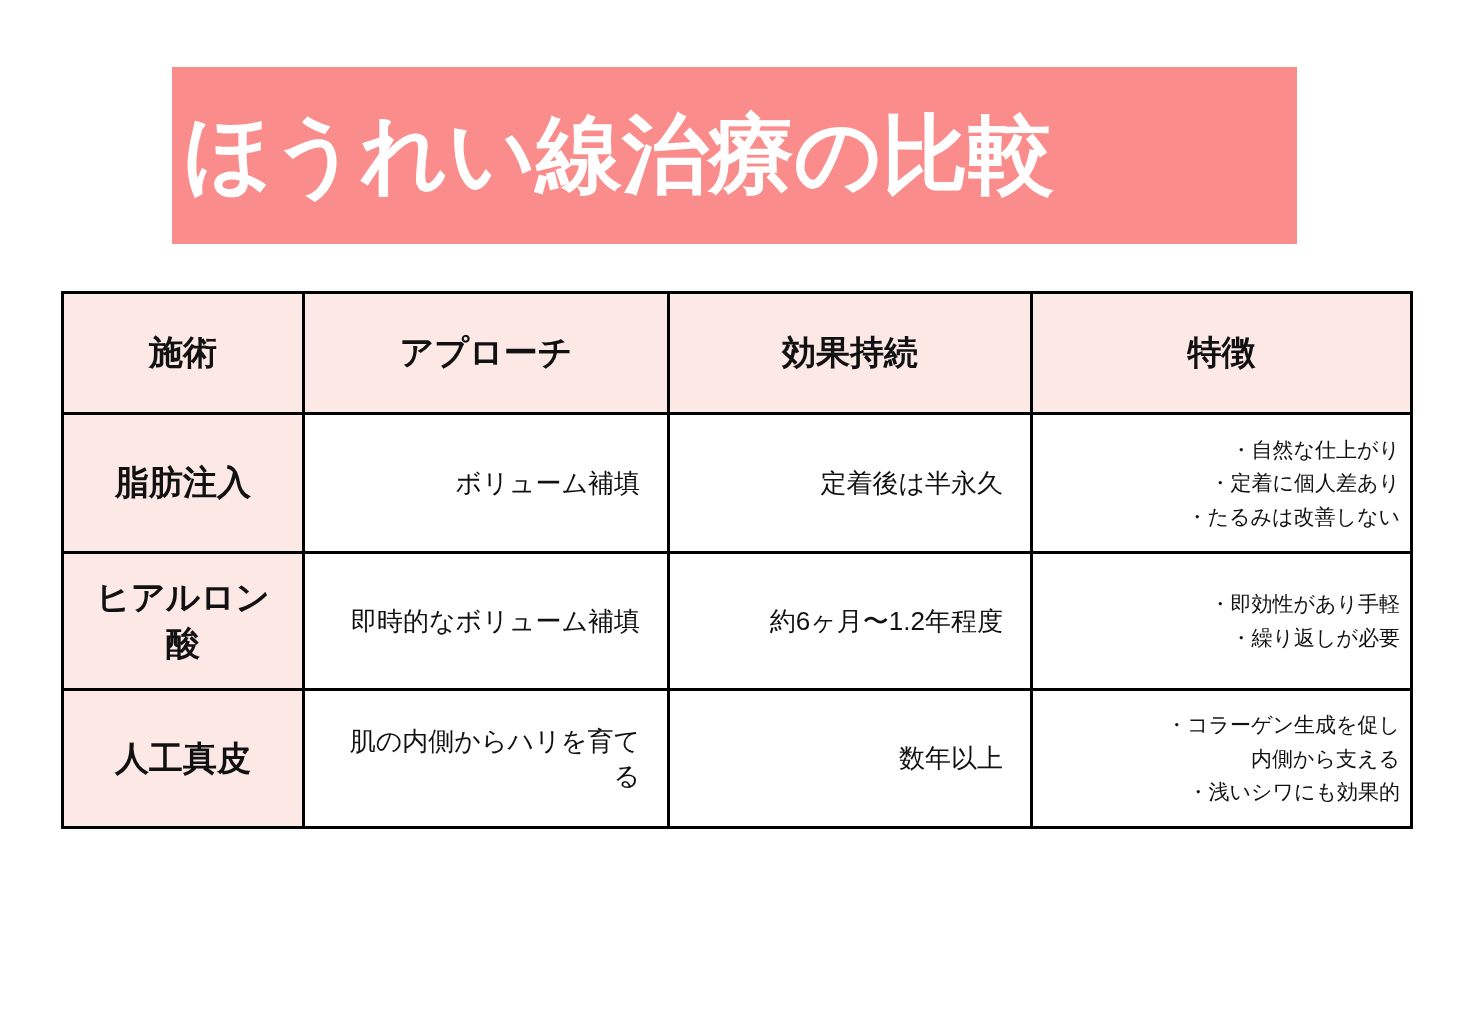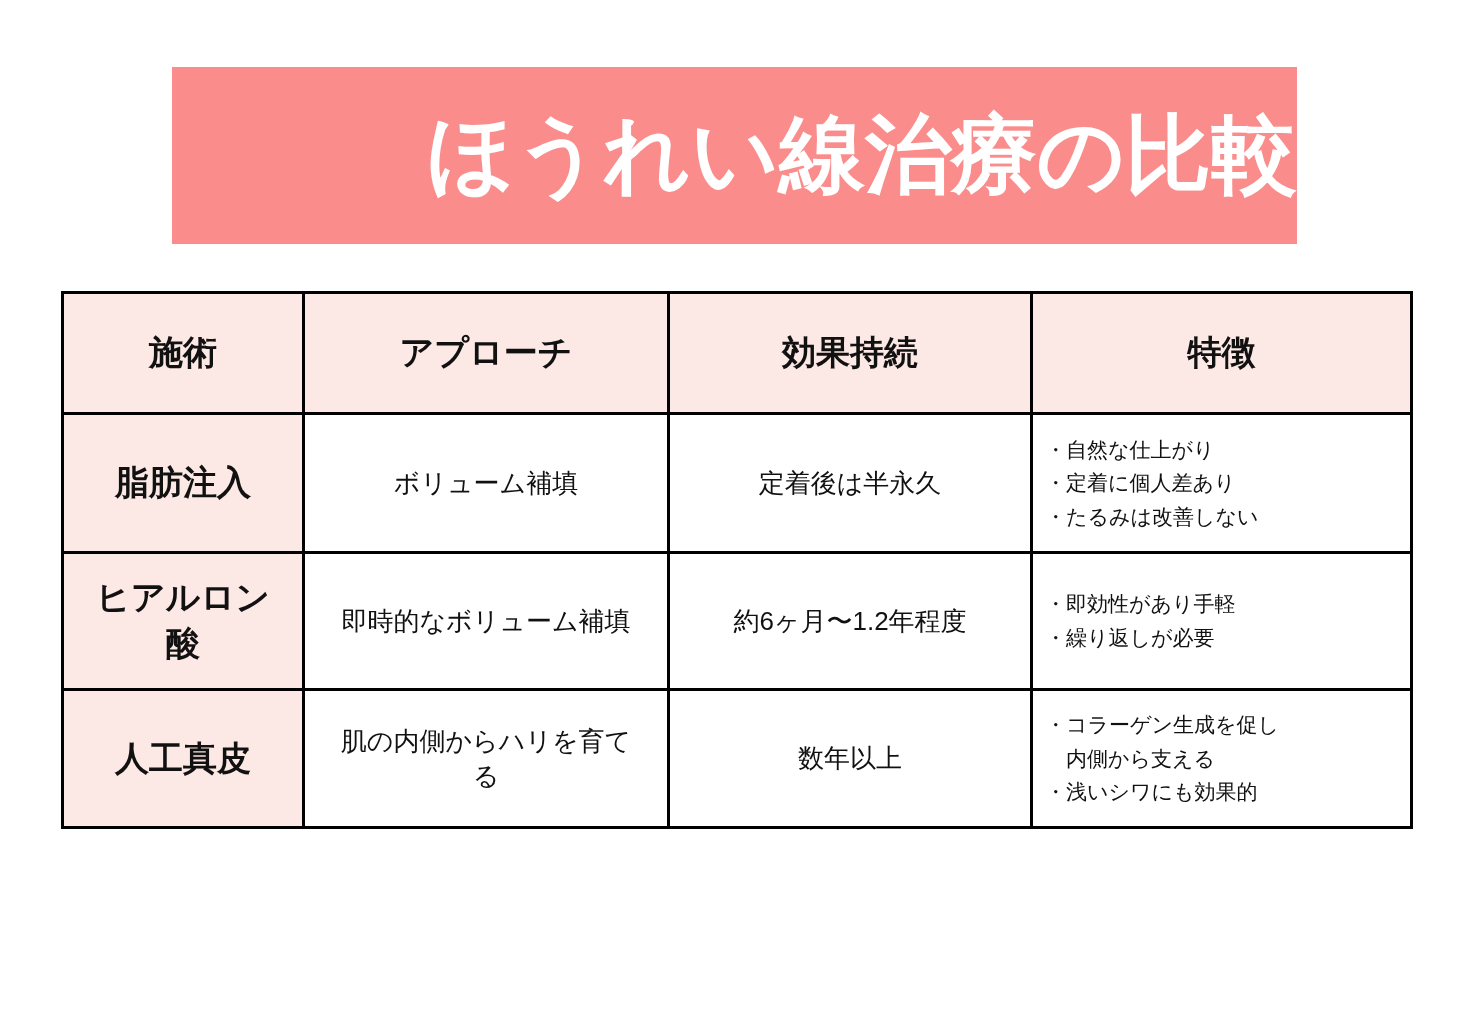--- a/index.html
+++ b/index.html
@@ -17,21 +17,21 @@
     position:relative;
     overflow:hidden;
     font-family:"Liberation Sans","DejaVu Sans",sans-serif;
     color:var(--body-text);
   }
   .banner{
     position:absolute;
     left:172px;top:67px;
     width:1125px;height:177px;
     background:var(--banner-bg);
-    display:flex;align-items:center;justify-content:flex-end;padding-left:12px;
+    display:flex;align-items:center;justify-content:flex-start;padding-left:12px;
   }
   .banner .title{
     font-size:86px;
     font-weight:bold;
     color:var(--title-text);
     letter-spacing:0;
     white-space:nowrap;
   }
   table.cmp{
     position:absolute;
@@ -64,26 +64,26 @@
     background:var(--pink-cell);
     font-size:34px;
     font-weight:bold;
     text-align:center;
     padding:6px 18px;
   }
   .cmp td.mid{
     background:#ffffff;
     font-size:26px;
     font-weight:normal;
-    text-align:center;
+    text-align:right;
   }
   .cmp td.features{
     background:#ffffff;
     font-size:21px;
-    text-align:left;
+    text-align:right;
     padding:10px 10px 10px 12px;
   }
   .bullet-item{
     padding-left:21px;
     text-indent:-21px;
     line-height:1.6;
     white-space:pre-line;
   }
 </style>
 </head>

